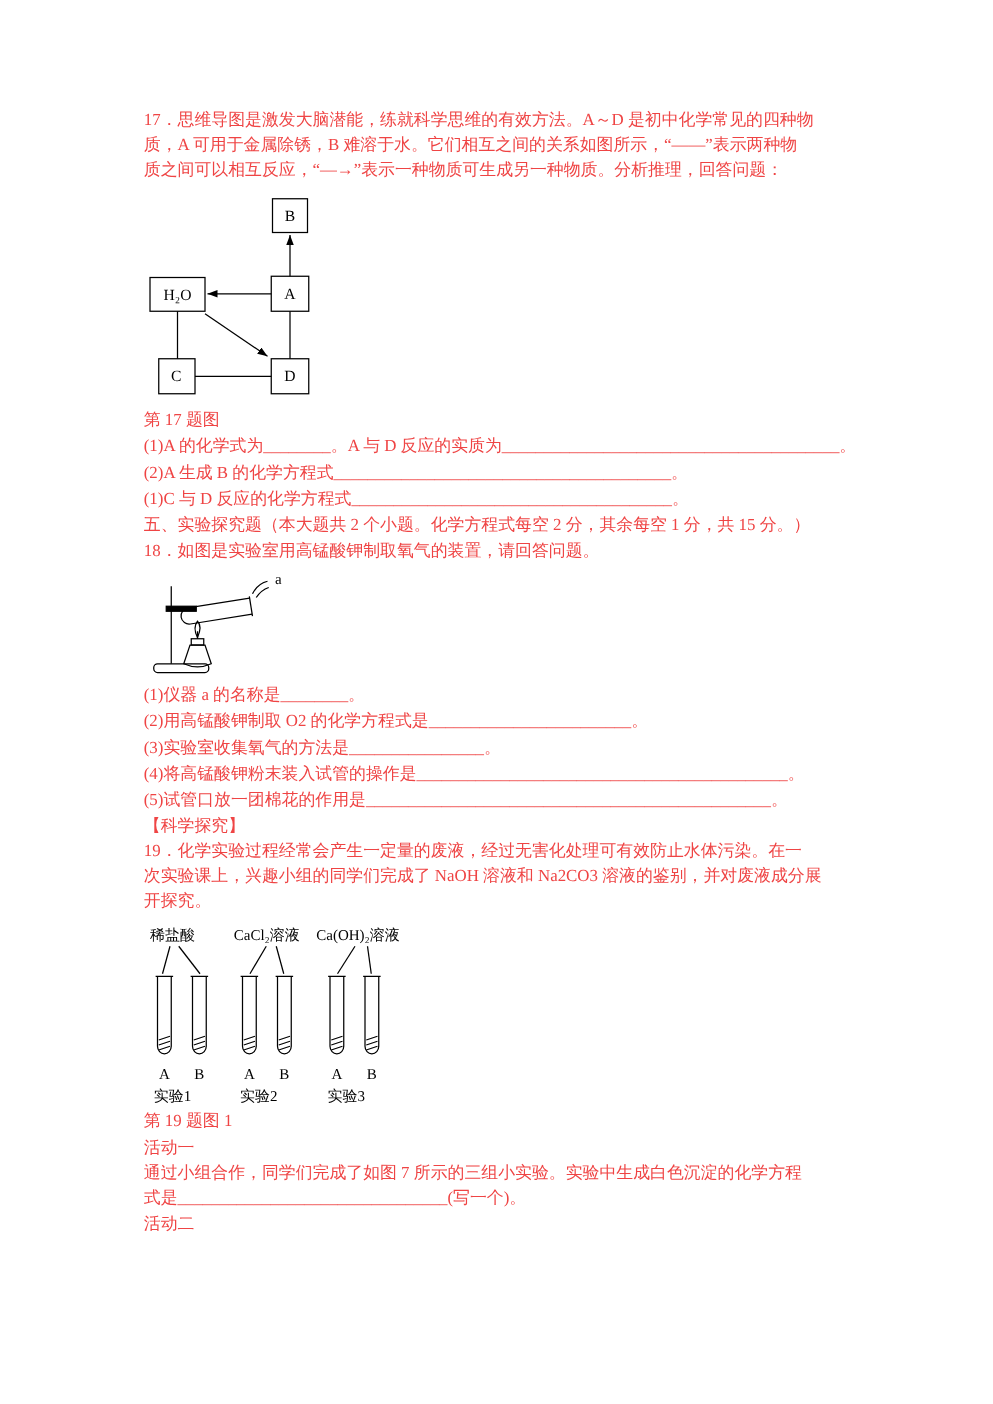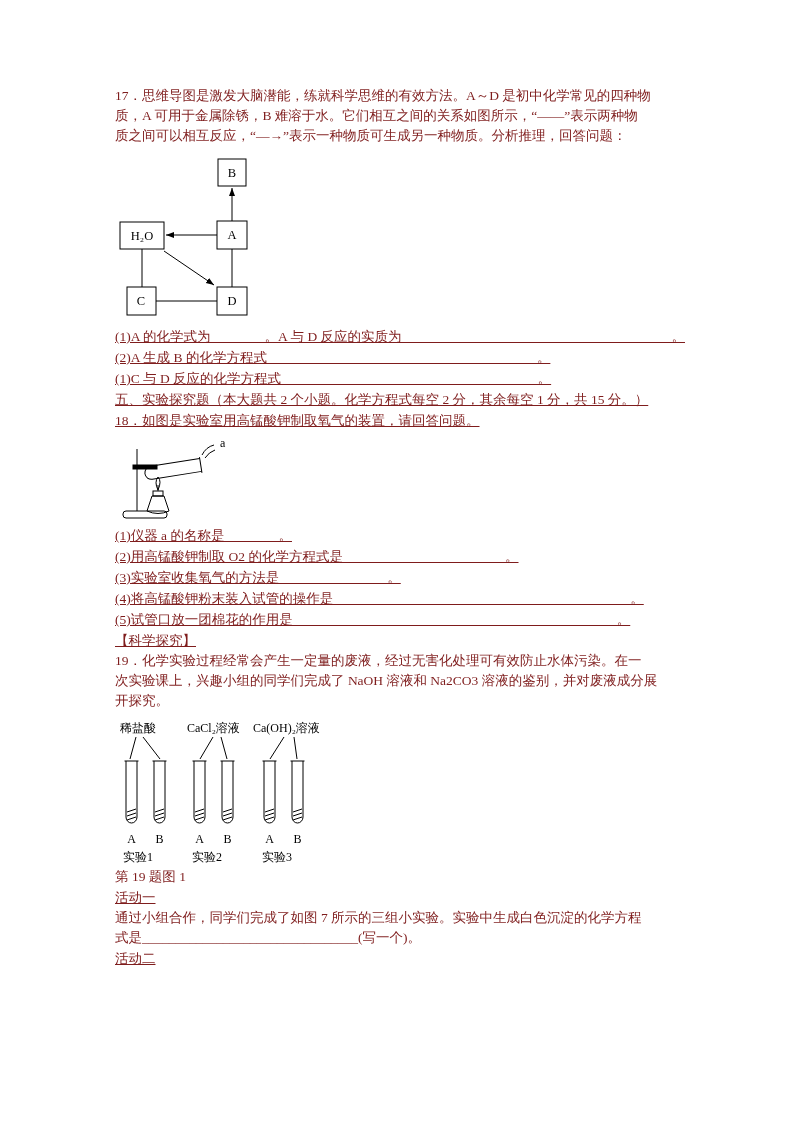--- a/index.html
+++ b/index.html
@@ -4,36 +4,36 @@
 <style>
   * { box-sizing: border-box; }
   html, body { margin: 0; padding: 0; background: #ffffff; }
   .page {
     position: relative;
     width: 774px;
     height: 1123px;
     background: #ffffff;
     overflow: hidden;
     font-family: "Liberation Serif", "DejaVu Serif", serif;
-    color: #7f1d1d;
+    color: #ef4444;
   }
   .content {
     position: absolute;
     left: 115px;
     top: 86px;
     width: 574px;
   }
   p.t {
     margin: 0;
     font-size: 13.5px;
     line-height: 20px;
     word-break: break-all;
     white-space: normal;
   }
-  p.part { line-height: 21px; text-decoration: underline; }
+  p.part { line-height: 21px; }
   .fig { display: block; }
   .fig17 { margin: 8px 0 0 0; }
   .fig18 { margin: 4px 0 0 2px; }
   .fig19 { margin: 8px 0 0 1px; }
   svg { display: block; }
   .s { stroke: #000; stroke-width: 1; fill: none; }
   .sv { stroke: #000; stroke-width: 1; }
   .svgtxt { font-family: "Liberation Serif", "DejaVu Serif", serif; font-size: 12.5px; fill: #000; }
   .svgtxt-sm { font-family: "Liberation Serif", "DejaVu Serif", serif; font-size: 12px; fill: #000; }
 </style>
@@ -71,20 +71,21 @@
         <text class="svgtxt" x="117" y="151" text-anchor="middle">D</text>
 
         <line class="s" x1="117" y1="67" x2="117" y2="34" marker-end="url(#arr17)"></line>
         <line class="s" x1="102" y1="81" x2="51" y2="81" marker-end="url(#arr17)"></line>
         <line class="s" x1="49" y1="97" x2="99" y2="131" marker-end="url(#arr17)"></line>
         <line class="s" x1="117" y1="95" x2="117" y2="133"></line>
         <line class="s" x1="27" y1="95" x2="27" y2="133"></line>
         <line class="s" x1="41" y1="147" x2="102" y2="147"></line>
       </svg>
 
+      <p class="t">第 17 题图</p>
       <p class="t part">(1)A 的化学式为________。A 与 D 反应的实质为________________________________________。</p>
       <p class="t part">(2)A 生成 B 的化学方程式________________________________________。</p>
       <p class="t part">(1)C 与 D 反应的化学方程式______________________________________。</p>
     </div>
 
     <p class="t part">五、实验探究题（本大题共 2 个小题。化学方程式每空 2 分，其余每空 1 分，共 15 分。）</p>
 
     <div>
       <p class="t part">18．如图是实验室用高锰酸钾制取氧气的装置，请回答问题。</p>
 

